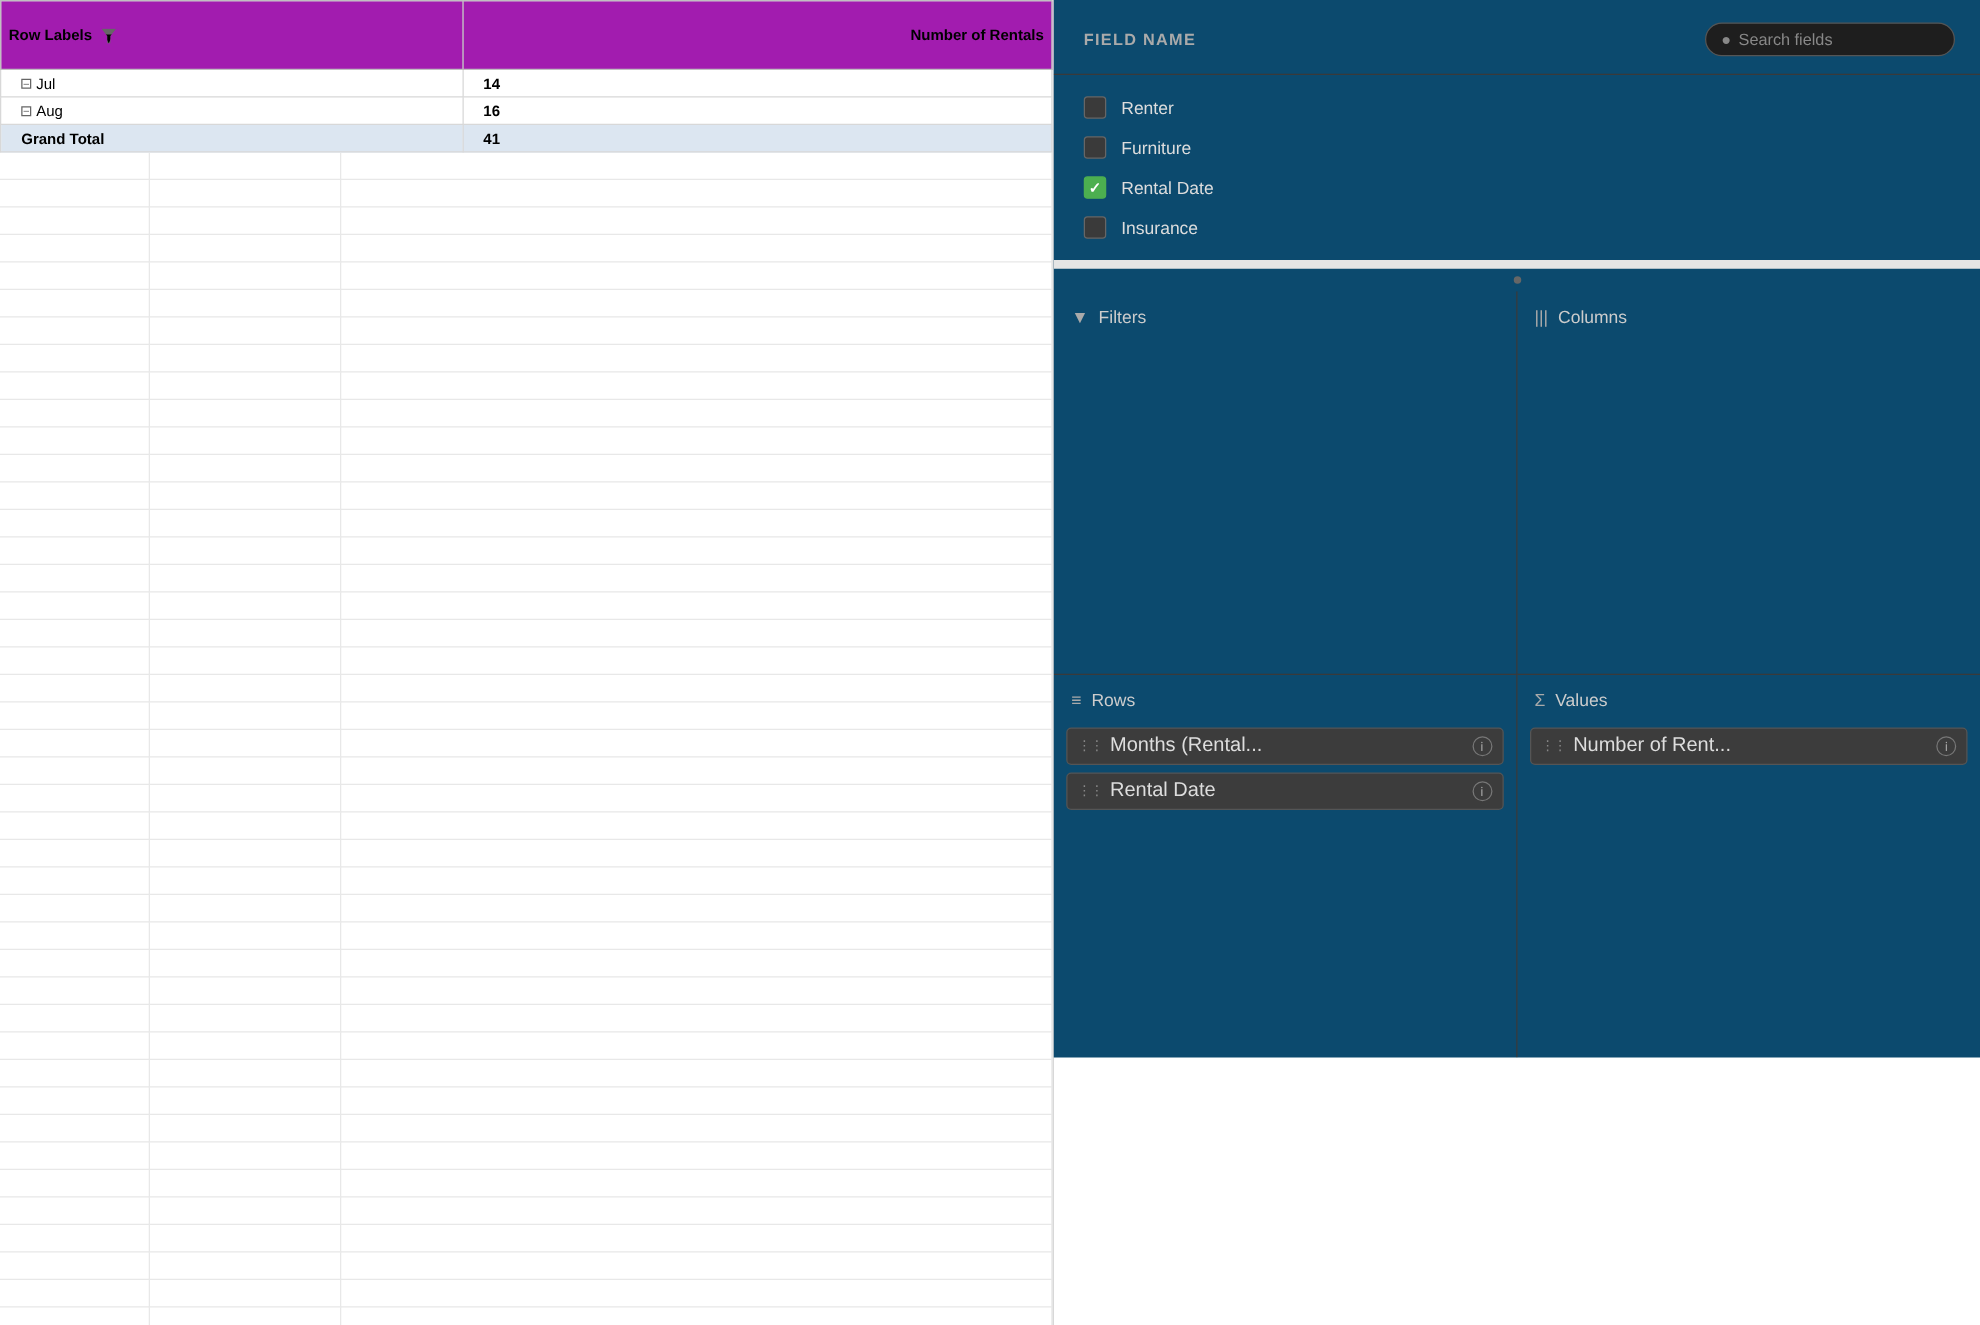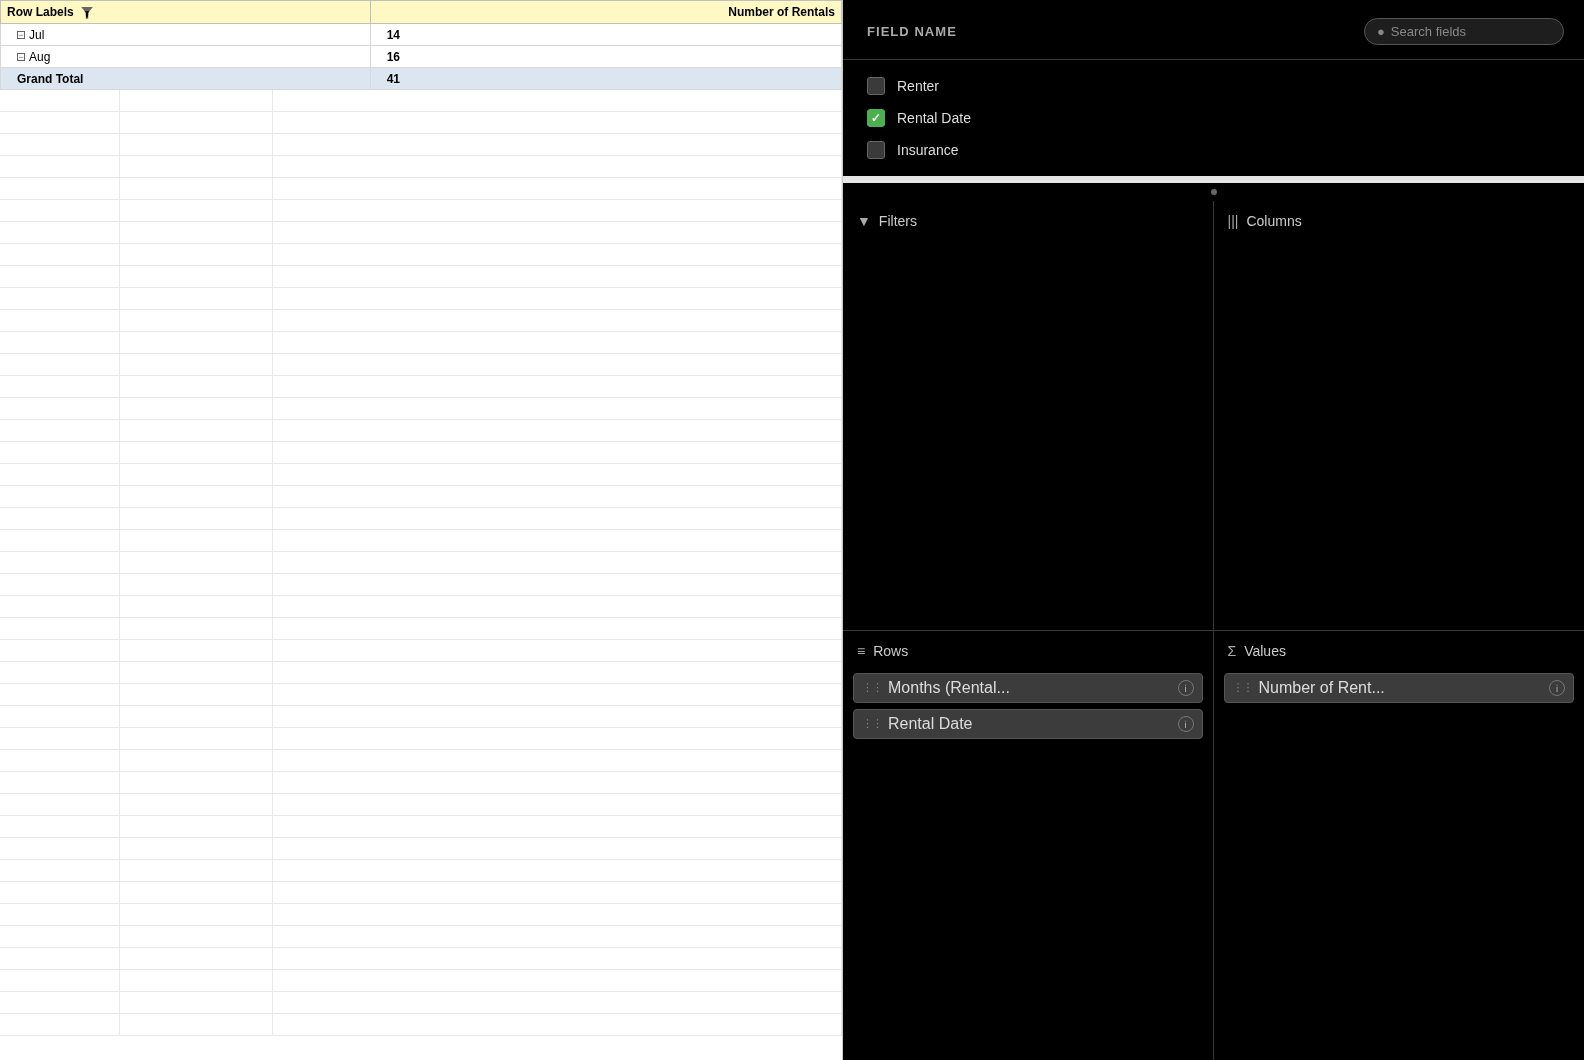--- a/index.html
+++ b/index.html
@@ -24,23 +24,23 @@
       flex-direction: column;
     }
 
     .pivot-table {
       width: 100%;
       border-collapse: collapse;
       font-size: 13px;
     }
 
     .pivot-table th {
-      background: #fef9c3;
+      background: #a21caf;
       border: 1px solid #c0c0c0;
-      padding: 4px 6px;
+      padding: 20px 6px;
       text-align: left;
       font-weight: 600;
       font-size: 12px;
       color: #000;
     }
 
     .pivot-table th.row-labels-header {
       min-width: 120px;
       width: 120px;
     }
@@ -120,24 +120,24 @@
       flex: 0 0 153px;
     }
 
     .grid-cell.rest {
       flex: 1;
     }
 
     
     .right-panel {
       flex: 1;
-      background: #000000;
+      background: #0c4a6e;
       display: flex;
       flex-direction: column;
-      height: 1060px;
+      height: 846px;
       overflow: hidden;
     }
 
     
     .panel-header {
       display: flex;
       align-items: center;
       justify-content: space-between;
       padding: 18px 20px 14px 24px;
       border-bottom: 1px solid #3a3a3a;
@@ -590,20 +590,24 @@
       <input type="text" placeholder="Search fields" style="">
     </div>
   </div>
 
   <div class="fields-list" id="fields-list">
   <div class="field-item">
     <div class="field-checkbox "></div>
     <span class="field-label">Renter</span>
   </div>
       <div class="field-item">
+    <div class="field-checkbox "></div>
+    <span class="field-label">Furniture</span>
+  </div>
+      <div class="field-item">
     <div class="field-checkbox checked"></div>
     <span class="field-label">Rental Date</span>
   </div>
       <div class="field-item">
     <div class="field-checkbox "></div>
     <span class="field-label">Insurance</span>
   </div>
     </div>
 
   <div class="scroll-indicator">

